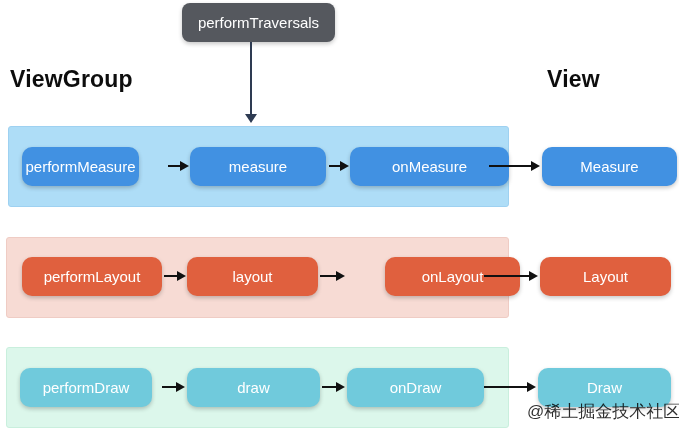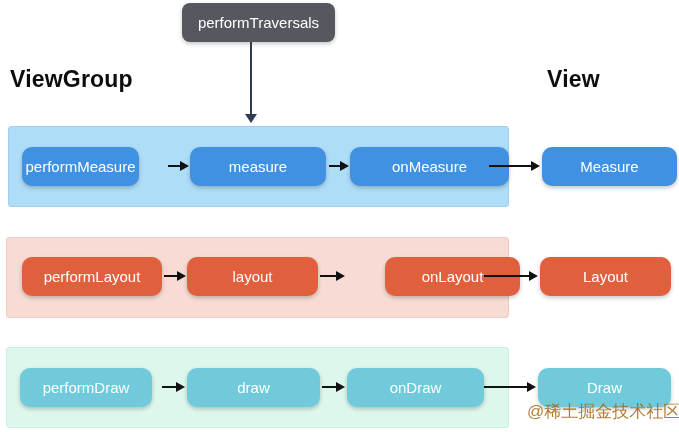--- a/index.html
+++ b/index.html
@@ -28,21 +28,21 @@
   .harrow::after{
     content:'';position:absolute;right:-9px;top:-4px;width:0;height:0;
     border-left:9px solid #111;border-top:5px solid transparent;border-bottom:5px solid transparent;
   }
   .varrow{position:absolute;width:2px;background:#2E3B52;}
   .varrow::after{
     content:'';position:absolute;left:-5px;bottom:-9px;width:0;height:0;
     border-top:9px solid #2E3B52;border-left:6px solid transparent;border-right:6px solid transparent;
   }
   .watermark{
-    position:absolute;left:527px;top:400px;font-size:17px;color:#a16207;
+    position:absolute;left:527px;top:400px;font-size:17px;color:#000000;
     opacity:0.82;white-space:nowrap;z-index:5;
   }
 </style>
 </head>
 <body>
 
 <div id="page">
 
   <div class="node node-root" style="left:182px;top:3px;width:153px;">performTraversals</div>
   <div class="varrow" style="left:250px;top:42px;height:72px;"></div>

